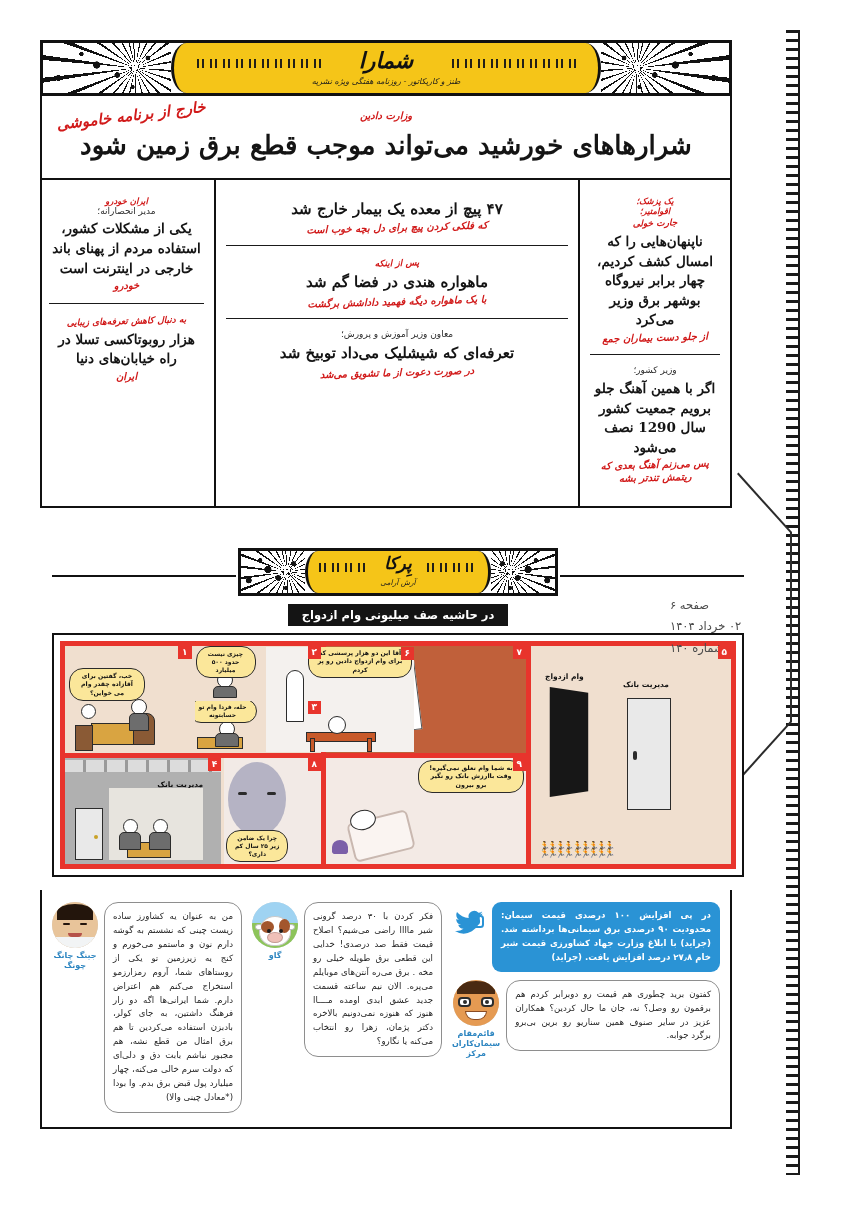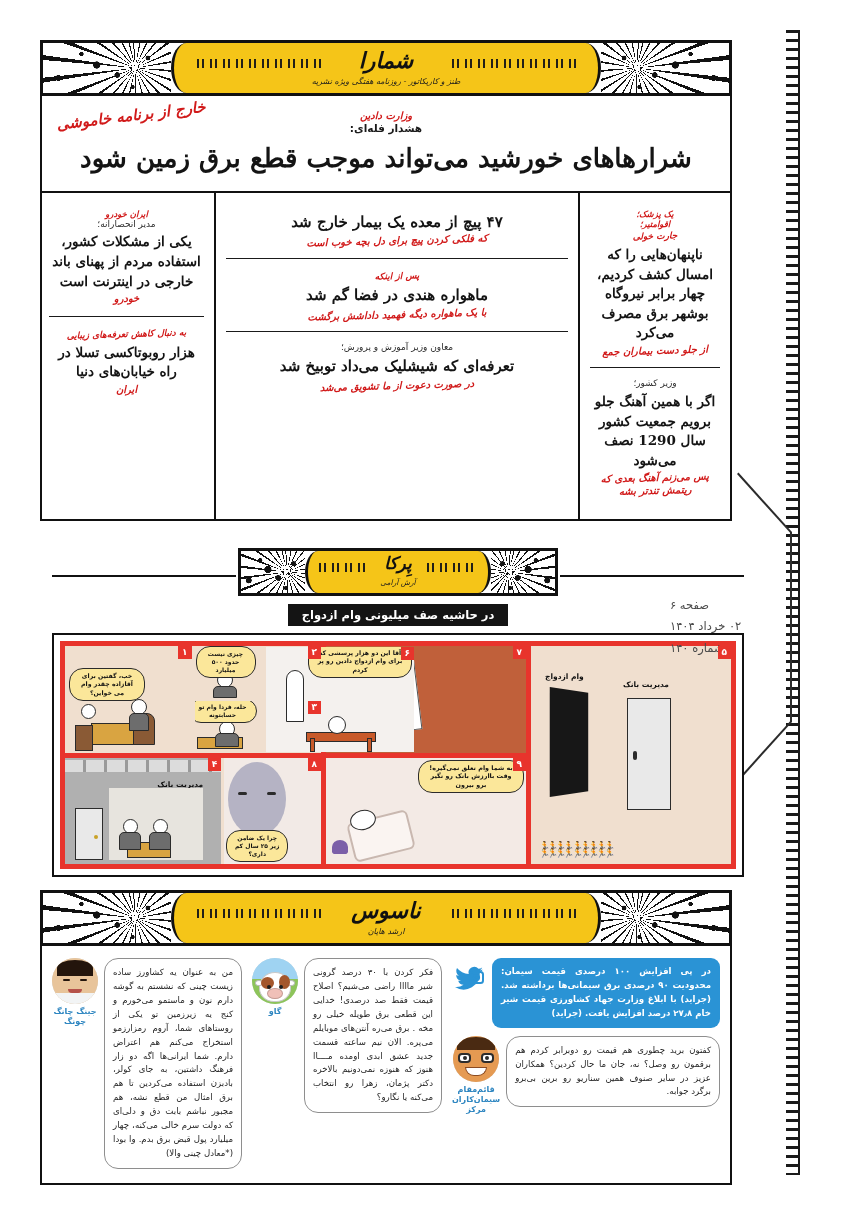--- a/index.html
+++ b/index.html
@@ -490,32 +490,31 @@
         <div class="b-sub">طنز و کاریکاتور - روزنامه هفتگی ویژه نشریه</div>
       </div>
       <div class="orn right"></div>
     </div>
 
     <div class="news-body">
 
       <div class="headline-wrap">
         <div class="scribble-left">خارج از برنامه خاموشی</div>
         <div class="kicker-red">وزارت دادین</div>
-        <div class="kicker-blk">هشدار فله‌ای:</div>
         <div class="headline">شرارها‌های خورشید می‌تواند موجب قطع برق زمین شود</div>
       </div>
 
       <div class="cols">
 
         <div class="col c-left">
           <div class="item">
             <div class="src">یک پزشک؛</div>
             <div class="src">اقوامتیر؛</div>
             <div class="note tight">جارت خولی</div>
-            <div class="ttl sm">ناپنهان‌هایی را که امسال کشف کردیم، چهار برابر نیروگاه بوشهر برق مصرف می‌کرد</div>
+            <div class="ttl sm">ناپنهان‌هایی را که امسال کشف کردیم، چهار برابر نیروگاه بوشهر برق وزیر می‌کرد</div>
             <div class="note">از جلو دست بیماران جمع</div>
           </div>
           <div class="item">
             <div class="src blk">وزیر کشور؛</div>
             <div class="ttl sm">اگر با همین آهنگ جلو برویم جمعیت کشور سال 1290 نصف می‌شود</div>
             <div class="note">پس می‌زنم آهنگ بعدی که ریتمش تندتر بشه</div>
           </div>
         </div>
 
         <div class="col c-mid">
@@ -666,30 +665,20 @@
           <div class="head" style="position:absolute;bottom:18px;left:62px;width:18px;height:18px;"></div>
           <div style="position:absolute;bottom:30px;left:20px;width:18px;height:52px;background:#fff;border:1.3px solid #2b2b2b;border-radius:9px 9px 0 0;"></div>
         </div>
 
       </div>
     </div>
   </div>
 
   <div class="bottom-block">
 
-    <div class="banner">
-      <div class="orn"></div>
-      <div class="plate">
-        <div class="rule l"></div>
-        <div class="rule r"></div>
-        <div class="b-title">ناسوس</div>
-        <div class="b-sub">ارشد هایان</div>
-      </div>
-      <div class="orn right"></div>
-    </div>
 
     <div class="bottom-body">
 
       <div class="tweet-card">
         <div class="tweet-row">
           <div class="tweet-bubble">در پی افزایش ۱۰۰ درصدی قیمت سیمان: محدودیت ۹۰ درصدی برق سیمانی‌ها برداشته شد. (جراید) با ابلاغ وزارت جهاد کشاورزی قیمت شیر خام ۲۷٫۸ درصد افزایش یافت. (جراید)</div>
           <div class="tw-icon">
             <svg viewBox="0 0 34 34" width="34" height="34" aria-hidden="true">
               <path fill="#2a93d5" d="M31 7.6c-1 .5-2.1.8-3.3 1a5.7 5.7 0 0 0 2.5-3.2c-1.1.7-2.4 1.2-3.7 1.4a5.7 5.7 0 0 0-9.8 5.2A16.2 16.2 0 0 1 5 6.1a5.7 5.7 0 0 0 1.8 7.6c-.9 0-1.8-.3-2.6-.7a5.7 5.7 0 0 0 4.6 5.6c-.8.3-1.7.3-2.6.1a5.7 5.7 0 0 0 5.3 4 11.5 11.5 0 0 1-8.5 2.3 16.2 16.2 0 0 0 24.9-14.4c1.1-.8 2.1-1.8 2.9-3z"></path>
               <rect x="18" y="10" width="13" height="11" rx="2.5" fill="none" stroke="#2a93d5" stroke-width="2"></rect>

